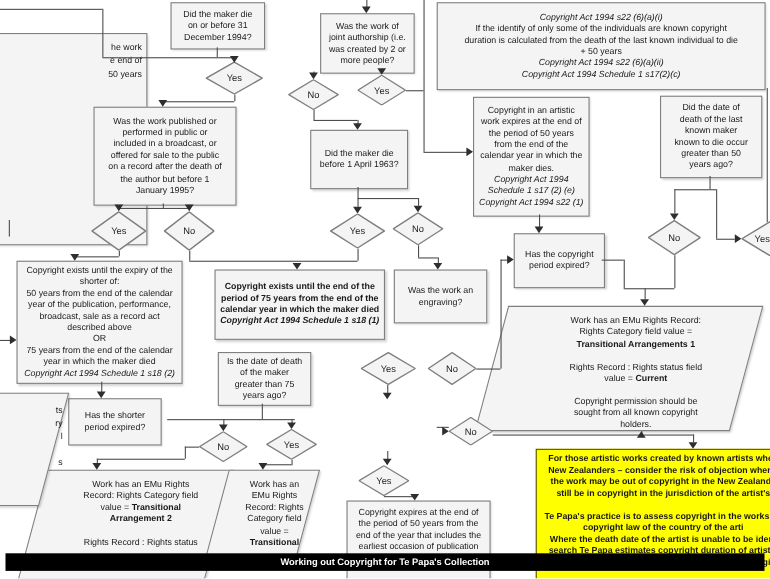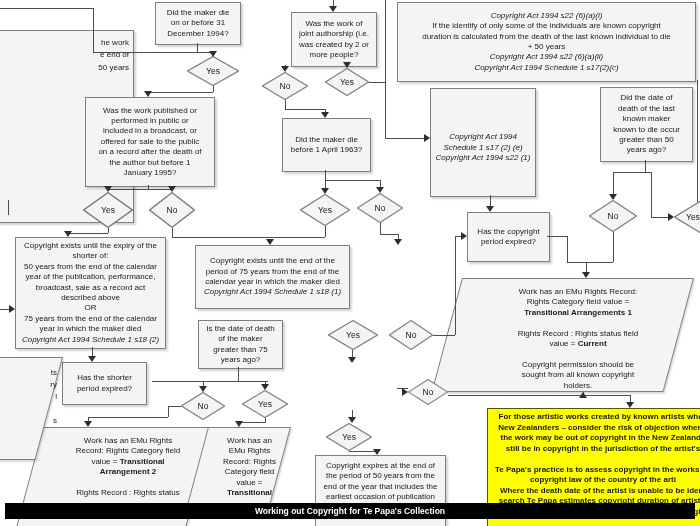--- a/index.html
+++ b/index.html
@@ -68,38 +68,40 @@
 broadcast, sale as a record act
 described above
 OR
 75 years from the end of the calendar
 year in which the maker died</span><span class="em">
 Copyright Act 1994 Schedule 1 s18 (2)</span></span></div>
 
   <div class="box" style="left:62px;top:362px;width:83px;height:41px;"><span>Has the shorter
 period expired?</span></div>
 
-  <div class="box" style="left:195px;top:245px;width:153px;height:62px;"><span><span>Copyright exists until the end of the
+  <div class="box" style="left:195px;top:245px;width:153px;height:62px;font-weight:bold;"><span><span>Copyright exists until the end of the
 period of 75 years from the end of the
 calendar year in which the maker died</span><span class="em">
 Copyright Act 1994 Schedule 1 s18 (1)</span></span></div>
 
   <div class="box" style="left:198px;top:320px;width:83px;height:47px;"><span>Is the date of death
 of the maker
 greater than 75
 years ago?</span></div>
 
   <div class="box" style="left:282px;top:118px;width:87px;height:52px;"><span>Did the maker die
 before 1 April 1963?</span></div>
 
   <div class="box" style="left:291px;top:12px;width:84px;height:53px;"><span>Was the work of
 joint authorship (i.e.
 was created by 2 or
 more people?</span></div>
 
+  <div class="box" style="left:358px;top:245px;width:83px;height:47px;"><span>Was the work an
+engraving?</span></div>
 
 
   <div class="box" style="left:315px;top:455px;width:129px;height:71px;align-items:flex-start;padding-top:5px;"><span>Copyright expires at the end of
 the period of 50 years from the
 end of the year that includes the
 earliest occasion of publication</span></div>
 
   <div class="box" style="left:467px;top:212px;width:81px;height:48px;"><span>Has the copyright
 period expired?</span></div>
 
@@ -110,21 +112,26 @@
 greater than 50
 years ago?</span></div>
 
   <div class="box" style="left:397px;top:2px;width:297px;height:78px;"><span><span class="em">Copyright Act 1994 s22 (6)(a)(i)</span><span>
 If the identify of only some of the individuals are known copyright
 duration is calculated from the death of the last known individual to die
 + 50 years</span><span class="em">
 Copyright Act 1994 s22 (6)(a)(ii)
 Copyright Act 1994 Schedule 1 s17(2)(c)</span></span></div>
 
-  <div class="box" style="left:430px;top:88px;width:104px;height:107px;"><span><span class="em">
+  <div class="box" style="left:430px;top:88px;width:104px;height:107px;"><span><span>Copyright in an artistic
+work expires at the end of
+the period of 50 years
+from the end of the
+calendar year in which the
+maker dies.</span><span class="em">
 Copyright Act 1994
 Schedule 1 s17 (2) (e)
 Copyright Act 1994 s22 (1)</span></span></div>
 
   <div class="para" style="left:43px;top:427px;width:170px;height:100px;">
     <div class="para-bg"></div>
     <div class="content"><span>Work has an EMu Rights
 Record: Rights Category field
 value = </span><span class="b">Transitional
 Arrangement 2</span><span>

